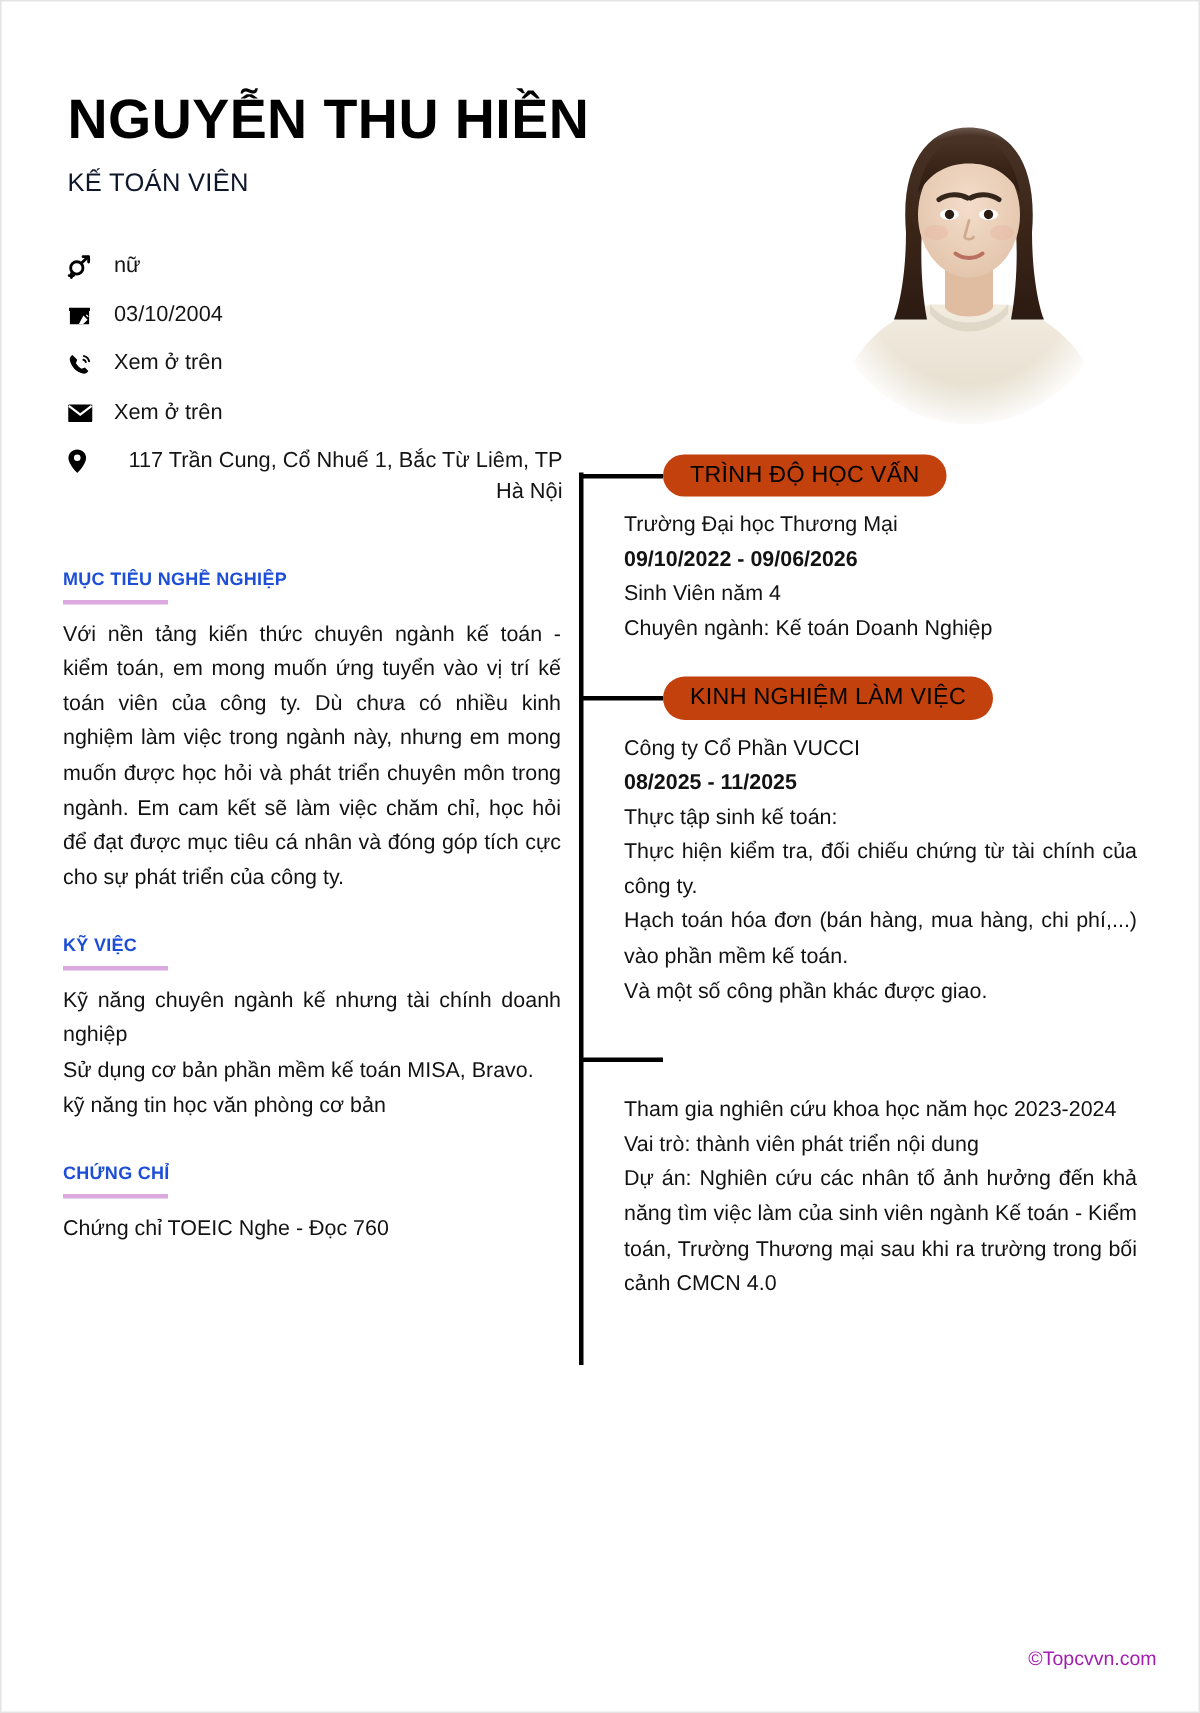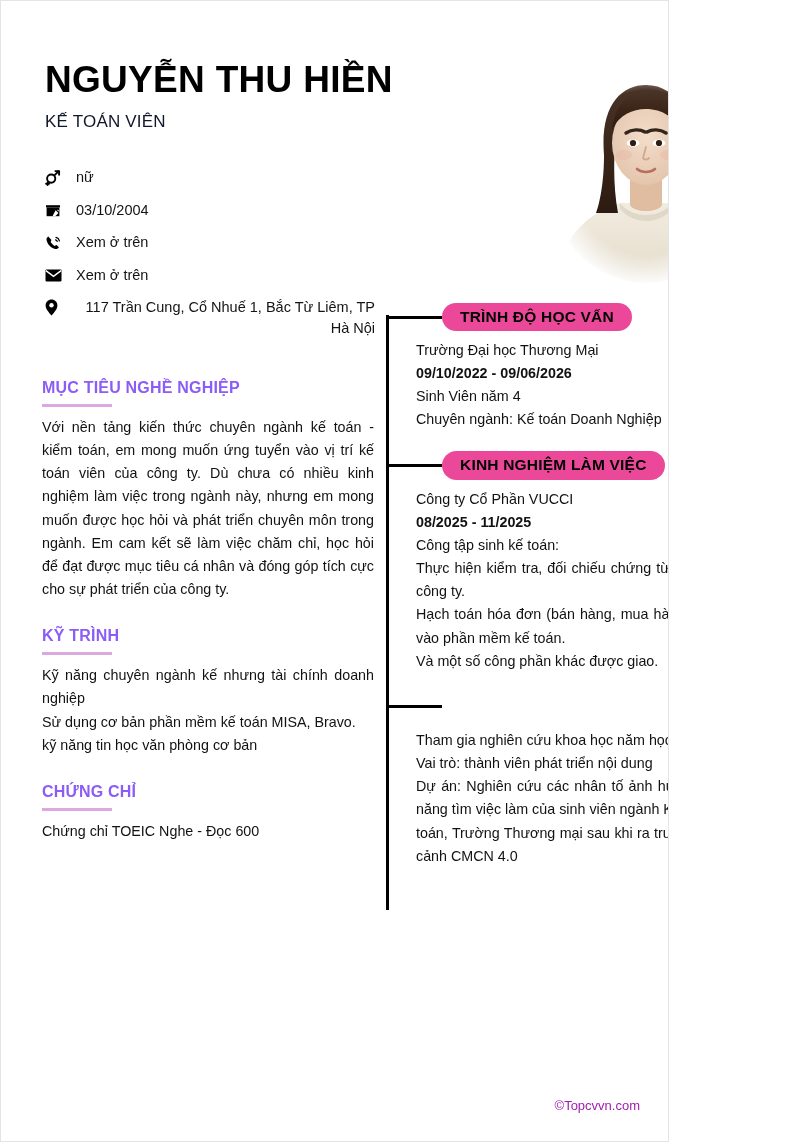--- a/index.html
+++ b/index.html
@@ -6,21 +6,21 @@
     margin: 0;
     padding: 0;
     background: #ffffff;
   }
   body {
     font-family: "Liberation Sans", sans-serif;
     -webkit-font-smoothing: antialiased;
   }
   .page {
     position: relative;
-    width: 669px;
+    width: 800px;
     height: 1142px;
     background: #ffffff;
     box-sizing: border-box;
     border: 1px solid #e4e4e4;
     overflow: hidden;
   }
 
   
   .header {
     position: absolute;
@@ -95,23 +95,23 @@
   }
 
   
   .left-col {
     position: absolute;
     left: 41px;
     top: 378px;
     width: 332px;
   }
   .sec-head {
-    font-size: 16px;
+    font-size: 12px;
     font-weight: bold;
-    color: #8b5cf6;
+    color: #1d4ed8;
     letter-spacing: 0.2px;
     margin: 0;
   }
   .sec-rule {
     width: 70px;
     height: 3px;
     background: #dba8e0;
     margin-top: 7px;
     margin-bottom: 9px;
   }
@@ -147,25 +147,25 @@
     height: 28px;
     margin-bottom: 8px;
   }
   .tl-connector {
     width: 56px;
     height: 3px;
     background: #000000;
     flex: 0 0 auto;
   }
   .badge {
-    background: #ec4899;
+    background: #c2410c;
     border-radius: 16px;
     padding: 5px 18px 6px 18px;
     font-size: 15.5px;
-    font-weight: bold;
+    font-weight: normal;
     color: #000;
     letter-spacing: 0.2px;
     white-space: nowrap;
     line-height: 1.12;
   }
   .tl-body {
     padding-left: 30px;
     padding-right: 8px;
   }
   .tl-line {
@@ -310,33 +310,33 @@
 
     <div>
       <div class="sec-head">MỤC TIÊU NGHỀ NGHIỆP</div>
       <div class="sec-rule"></div>
       <p class="body-text">Với nền tảng kiến thức chuyên ngành kế toán - kiểm toán, em mong muốn ứng tuyển vào vị trí kế toán viên của công ty. Dù chưa có nhiều kinh nghiệm làm việc trong ngành này, nhưng em mong muốn được học hỏi và phát triển chuyên môn trong ngành. Em cam kết sẽ làm việc chăm chỉ, học hỏi để đạt được mục tiêu cá nhân và đóng góp tích cực cho sự phát triển của công ty.</p>
     </div>
 
     <div class="sec-gap"></div>
 
     <div>
-      <div class="sec-head">KỸ TRÌNH</div>
+      <div class="sec-head">KỸ VIỆC</div>
       <div class="sec-rule"></div>
       <div class="body-text">Kỹ năng chuyên ngành kế nhưng tài chính doanh nghiệp</div>
       <div class="body-text">Sử dụng cơ bản phần mềm kế toán MISA, Bravo.</div>
       <div class="body-text left-align">kỹ năng tin học văn phòng cơ bản</div>
     </div>
 
     <div class="sec-gap"></div>
 
     <div>
       <div class="sec-head">CHỨNG CHỈ</div>
       <div class="sec-rule"></div>
-      <div class="body-text left-align">Chứng chỉ TOEIC Nghe - Đọc 600</div>
+      <div class="body-text left-align">Chứng chỉ TOEIC Nghe - Đọc 760</div>
     </div>
 
   </div>
 
   <div class="right-col">
     <div class="timeline-line"></div>
 
     <div class="tl-block">
       <div class="tl-badge-row">
         <span class="tl-connector"></span>
@@ -353,21 +353,21 @@
     <div class="tl-gap"></div>
 
     <div class="tl-block">
       <div class="tl-badge-row">
         <span class="tl-connector"></span>
         <span class="badge">KINH NGHIỆM LÀM VIỆC</span>
       </div>
       <div class="tl-body">
         <div class="tl-line nojust">Công ty Cổ Phần VUCCI</div>
         <div class="tl-line nojust bold">08/2025 - 11/2025</div>
-        <div class="tl-line nojust">Công tập sinh kế toán:</div>
+        <div class="tl-line nojust">Thực tập sinh kế toán:</div>
         <div class="tl-line">Thực hiện kiểm tra, đối chiếu chứng từ tài chính của công ty.</div>
         <div class="tl-line">Hạch toán hóa đơn (bán hàng, mua hàng, chi phí,...) vào phần mềm kế toán.</div>
         <div class="tl-line nojust">Và một số công phần khác được giao.</div>
       </div>
     </div>
 
     <div class="tl-gap"></div>
 
     <div class="tl-block">
       <div class="tl-badge-row">

